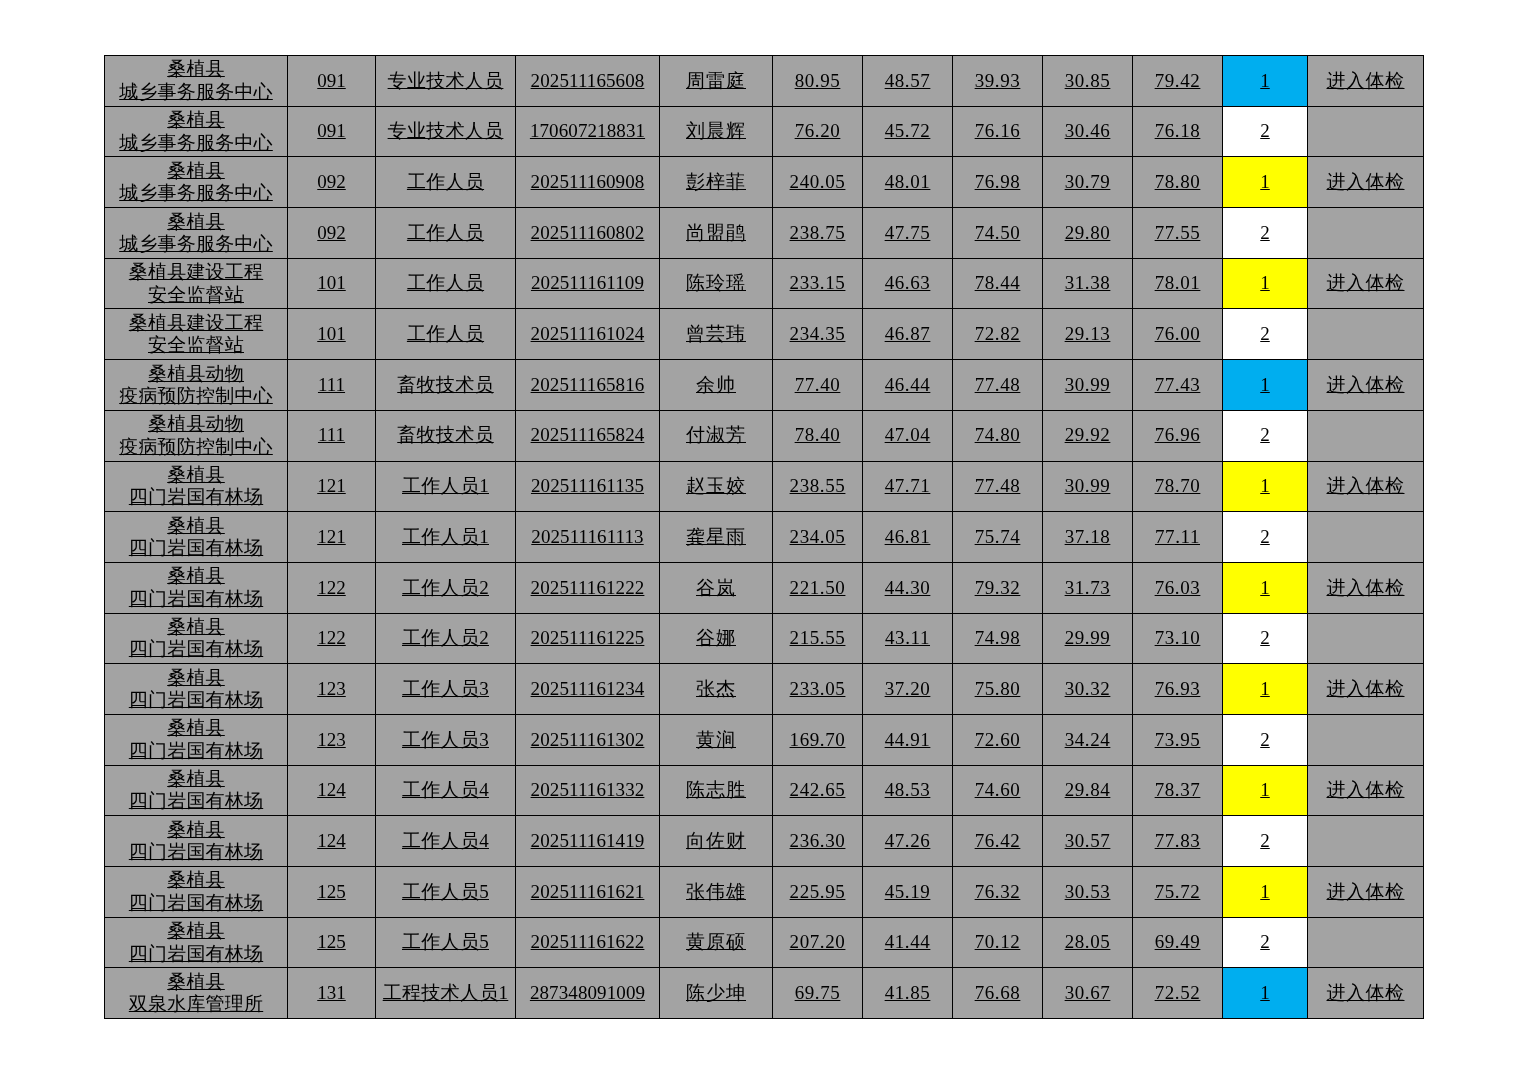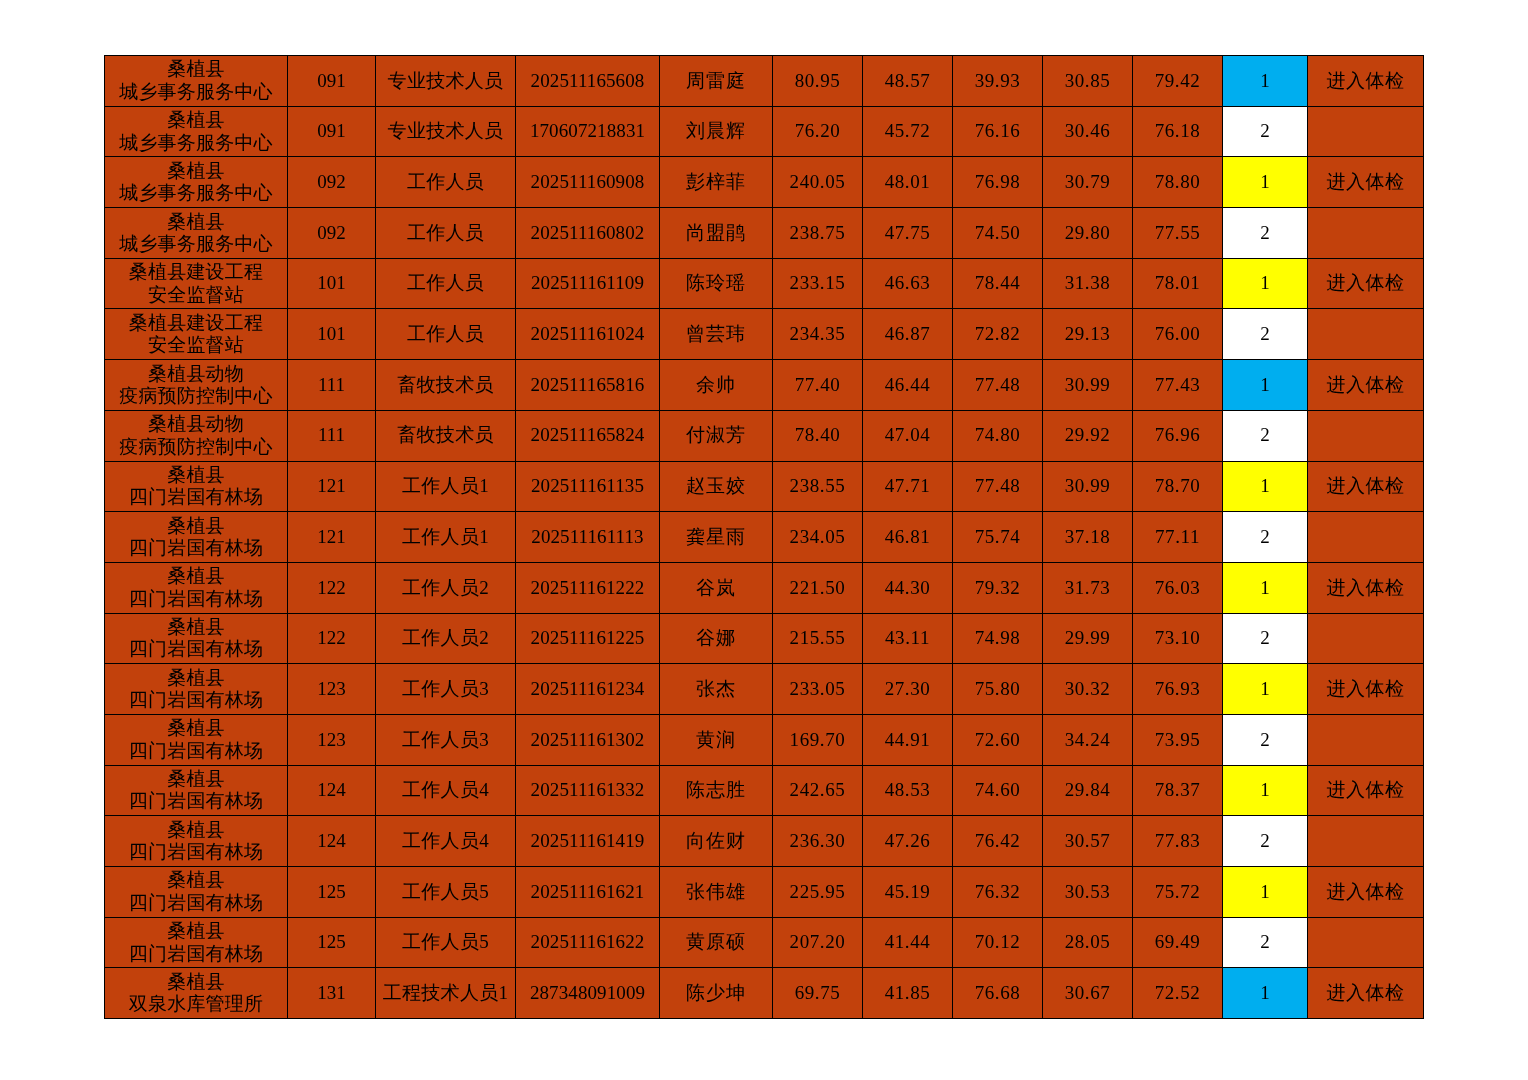--- a/index.html
+++ b/index.html
@@ -16,21 +16,22 @@
   #sheet {
     position: absolute;
     left: 104px;
     top: 55px;
     width: 1314px;
   }
   table.grid {
     border-collapse: collapse;
     table-layout: fixed;
     width: 1314px;
-    background: #c2410c;
+    background: #a3a3a3;
+    text-decoration: underline;
   }
   table.grid td {
     border: 1.5px solid #000000;
     padding: 0 2px;
     text-align: center;
     vertical-align: middle;
     height: 49.7px;
     font-size: 19px;
     color: #000000;
     line-height: 1.18;
@@ -309,21 +310,21 @@
         <tr>
           <td class="unit">
             <span class="ln">桑植县</span>
             <span class="ln">四门岩国有林场</span>
           </td>
           <td class="code">123</td>
           <td class="post">工作人员3</td>
           <td class="idnum">202511161234</td>
           <td class="name">张杰</td>
           <td class="num">233.05</td>
-          <td class="num">27.30</td>
+          <td class="num">37.20</td>
           <td class="num">75.80</td>
           <td class="num">30.32</td>
           <td class="num">76.93</td>
           <td class="rank fill-yellow">1</td>
           <td class="note">进入体检</td>
         </tr>
         <tr>
           <td class="unit">
             <span class="ln">桑植县</span>
             <span class="ln">四门岩国有林场</span>

